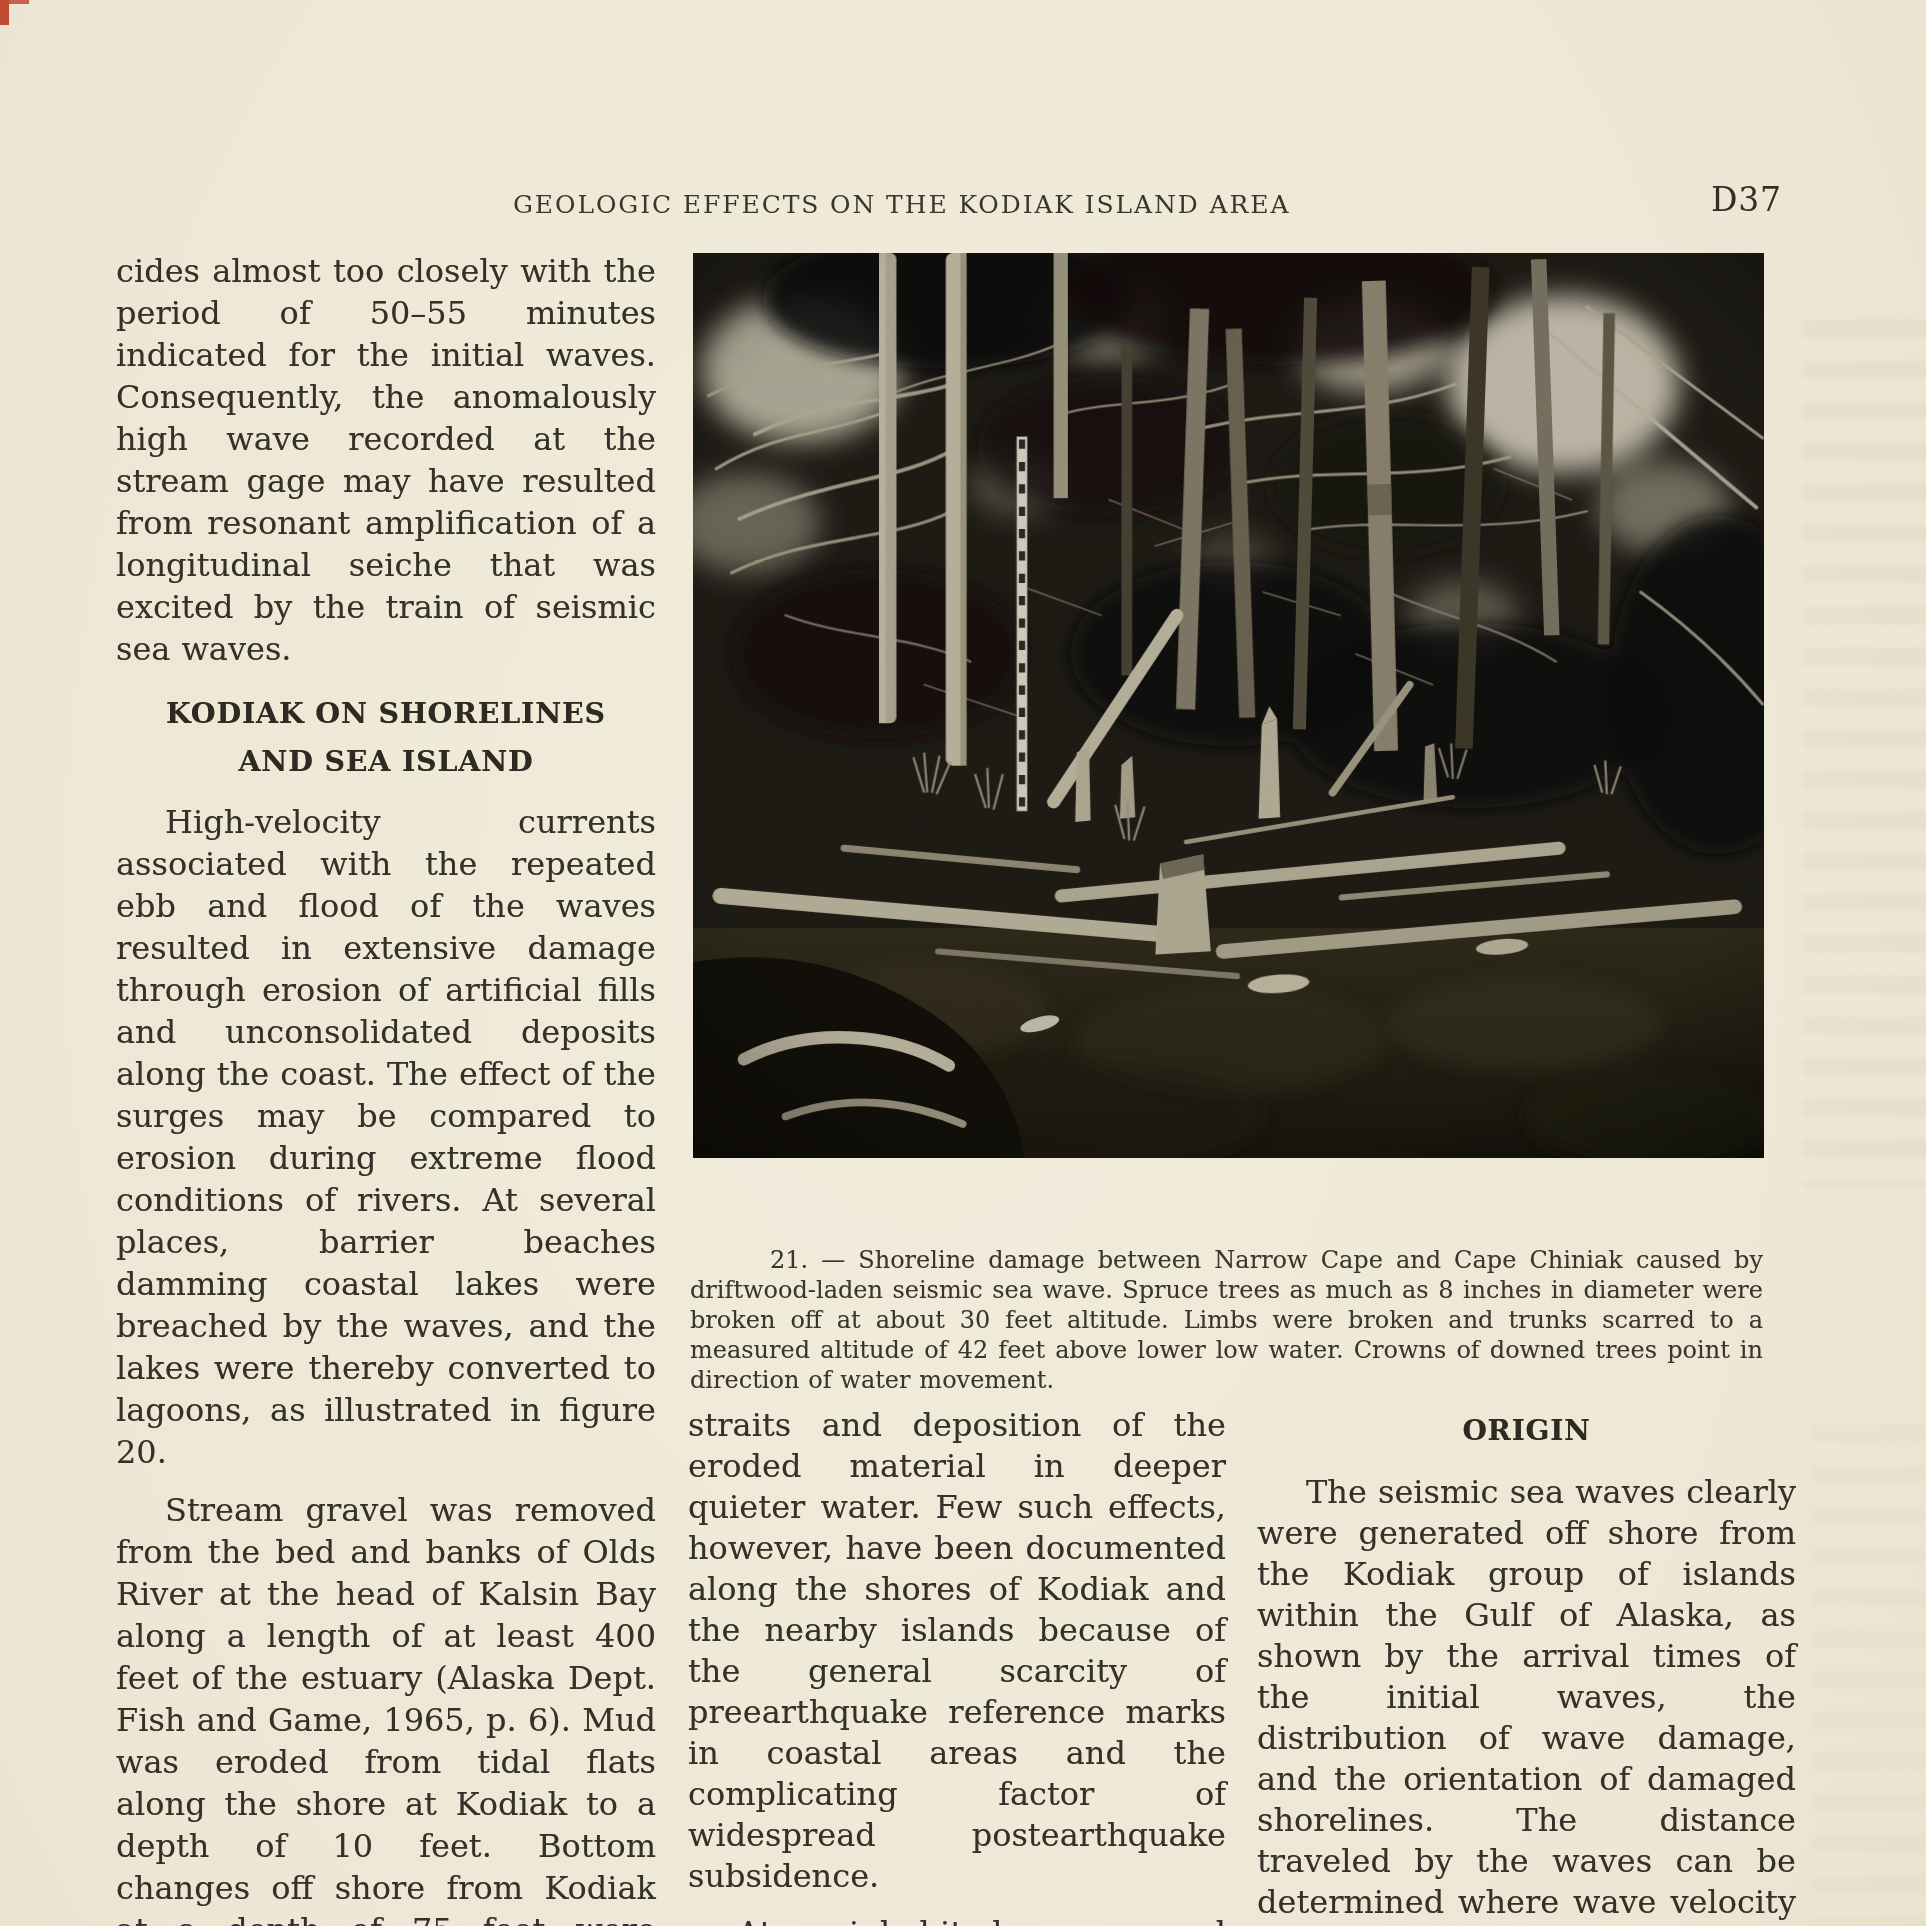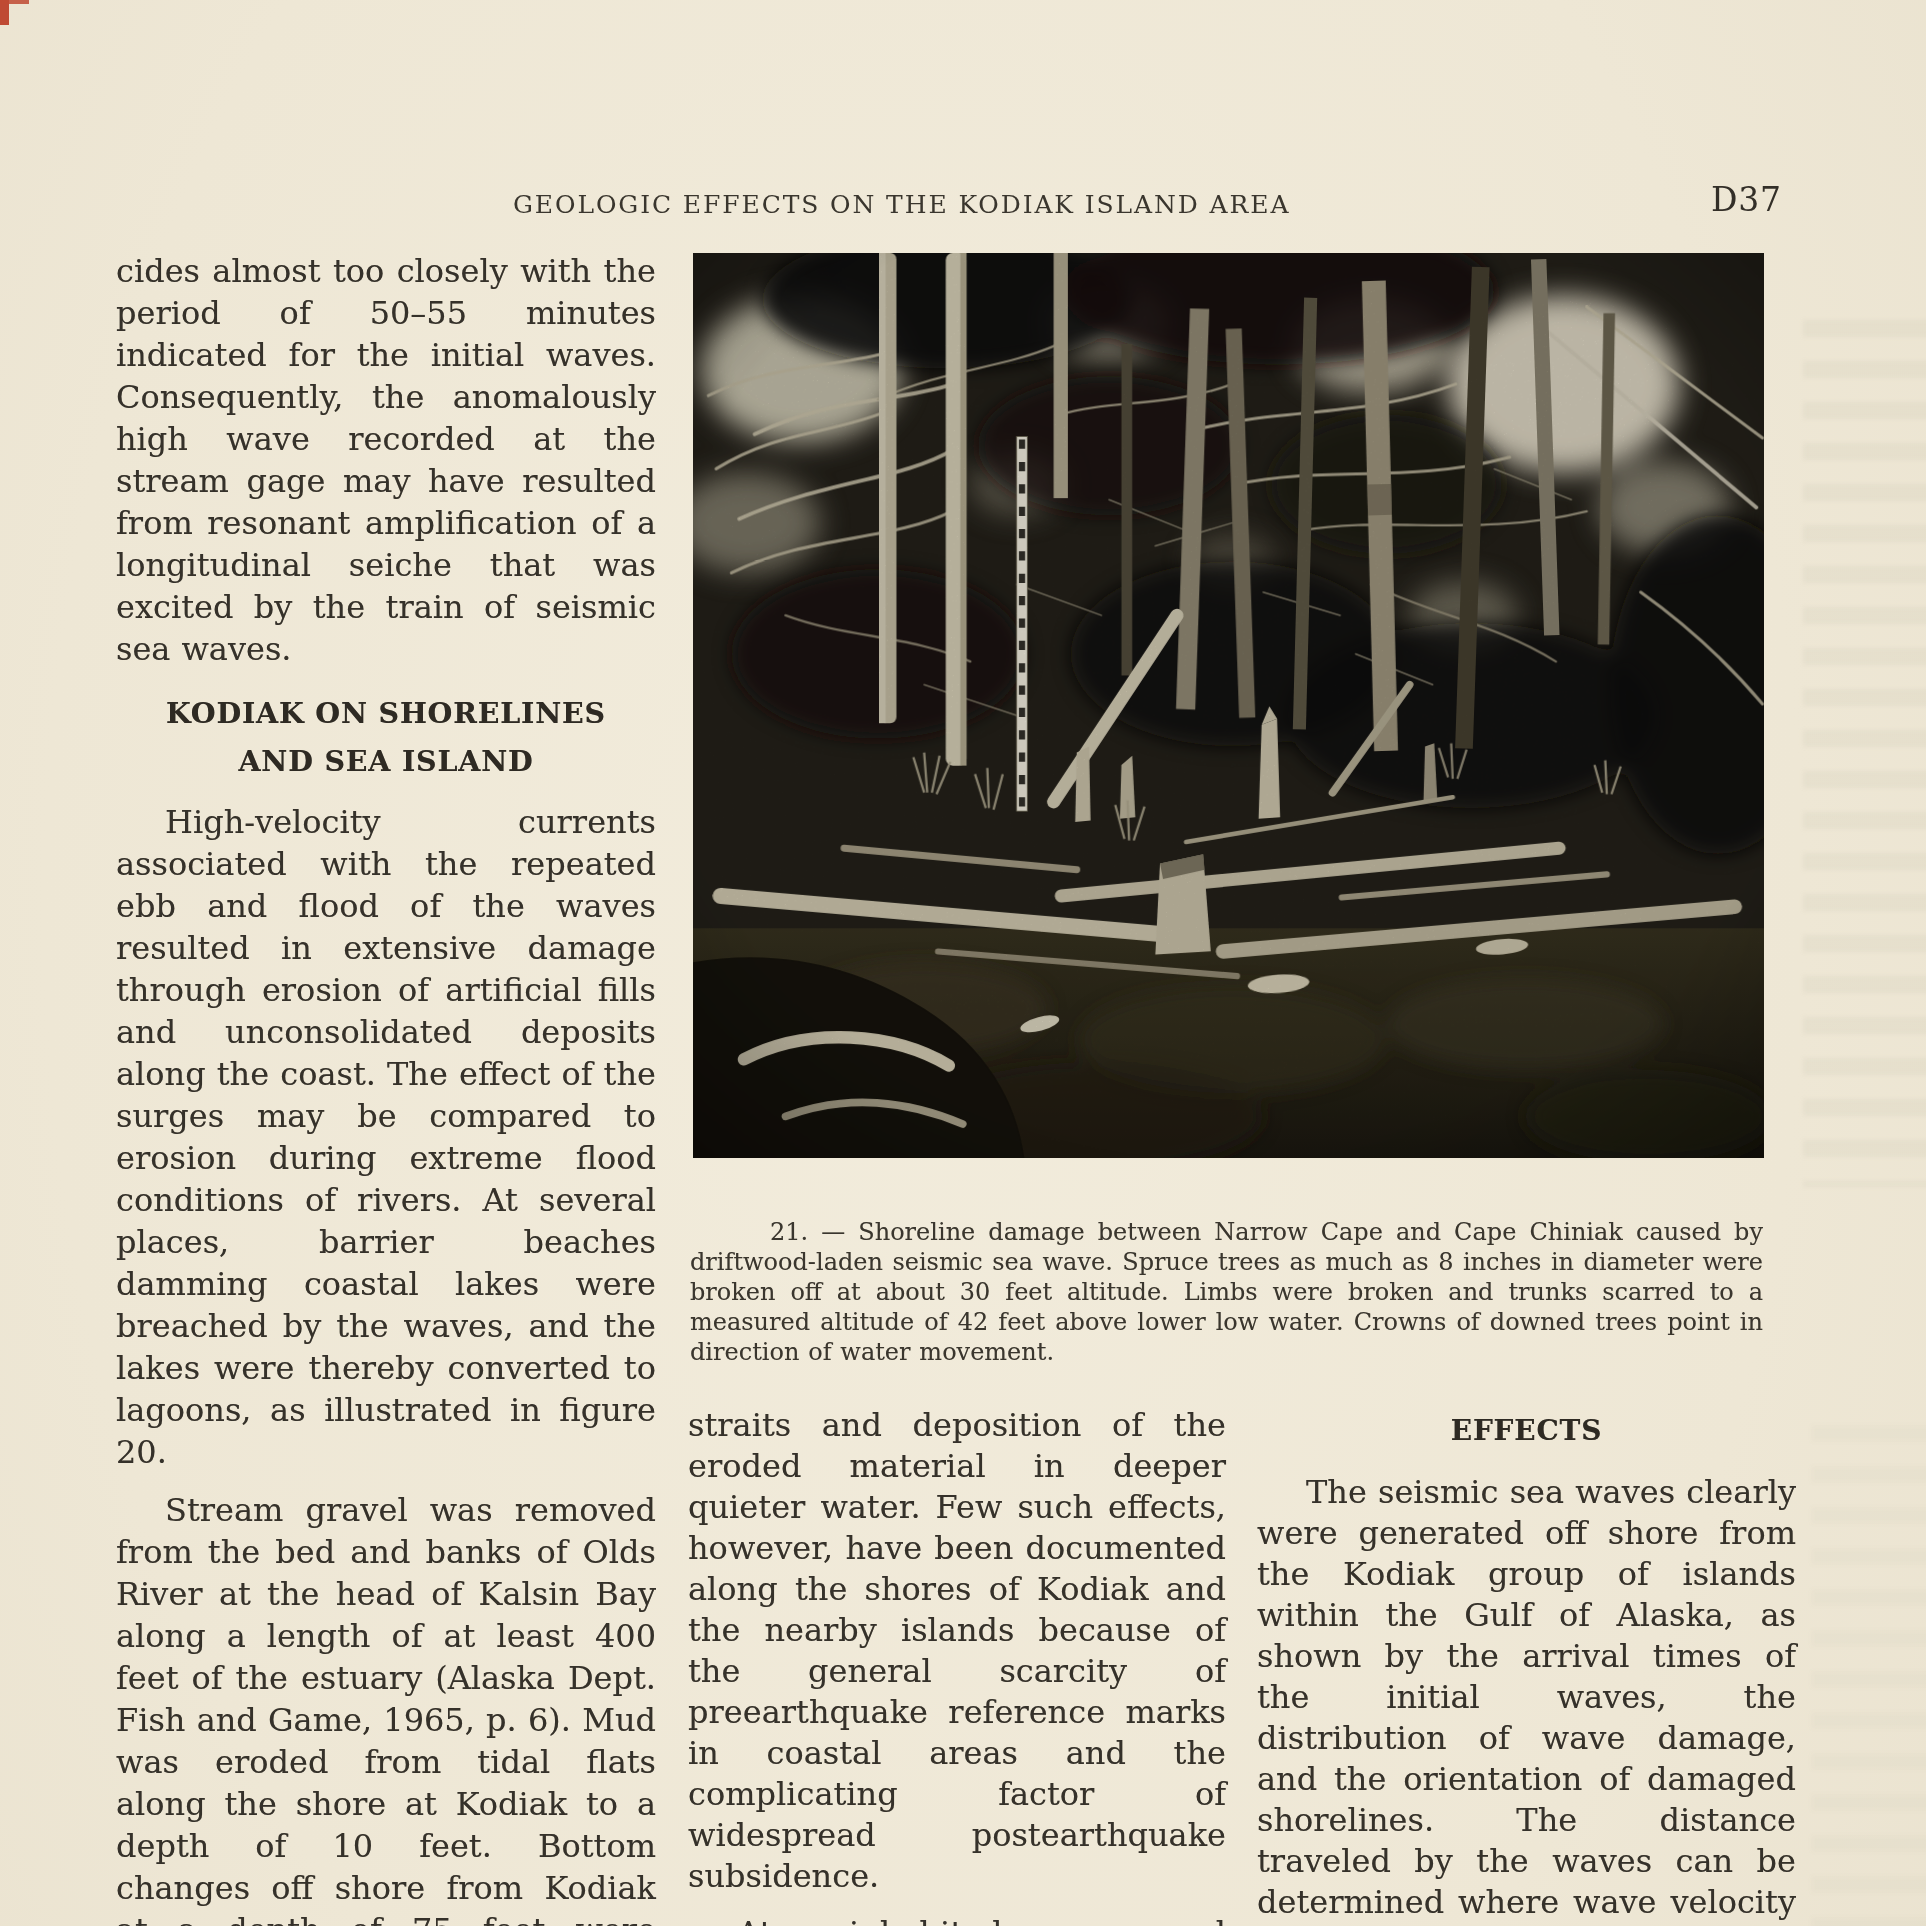--- a/index.html
+++ b/index.html
@@ -43,21 +43,21 @@
     margin:19px 0 16px;text-align:center;font-weight:bold;
     font-size:28.5px;line-height:48px;letter-spacing:0.8px;color:#2e2a23;
     text-shadow:0 0 0.4px rgba(50,45,35,.4);
   }
   #origin-heading{margin:1.5px 0 17.7px;font-size:28px;}
 
   
   #figure-photo{position:absolute;left:693px;top:253px;width:1071px;height:905px;margin:0;}
   #figure-photo svg{display:block;width:100%;height:100%;}
   #figure-caption{
-    position:absolute;left:690px;top:1217px;width:1073px;
+    position:absolute;left:690px;top:1245px;width:1073px;
     font-size:24px;line-height:30px;text-align:justify;text-indent:80px;
     color:#3a362e;margin:0;word-spacing:1.2px;text-shadow:0 0 0.4px rgba(62,56,44,.3);
   }
 </style>
 </head>
 <body>
 
 <div class="page">
 
   <div class="scan-mark scan-mark-v"></div>
@@ -226,19 +226,19 @@
   </figure>
 
   <p id="figure-caption">21. — Shoreline damage between Narrow Cape and Cape Chiniak caused by driftwood-laden seismic sea wave. Spruce trees as much as 8 inches in diameter were broken off at about 30 feet altitude. Limbs were broken and trunks scarred to a measured altitude of 42 feet above lower low water. Crowns of downed trees point in direction of water movement.</p>
 
   <div class="col" id="col-mid">
     <p class="para">straits and deposition of the eroded material in deeper quieter water. Few such effects, however, have been documented along the shores of Kodiak and the nearby islands because of the general scarcity of preearthquake reference marks in coastal areas and the complicating factor of widespread postearthquake subsidence.</p>
     <p class="para indent">At uninhabited capes and embayments along the ocean coast, wave inundation was evidenced by newly deposited driftwood and seaweed above the level of highest tides and by broken and scarred shoreline vegetation in timbered areas. Figure 21 illustrates the effects on a stand of spruce trees near Narrow Cape of a driftwood-laden surge of water that ran up to an altitude of 42 feet above lower low water.</p>
   </div>
 
   <div class="col" id="col-right">
-    <h2 class="section-heading" id="origin-heading">EFFECTS</h2>
+    <h2 class="section-heading" id="origin-heading">ORIGIN</h2>
     <p class="para indent">The seismic sea waves clearly were generated off shore from the Kodiak group of islands within the Gulf of Alaska, as shown by the arrival times of the initial waves, the distribution of wave damage, and the orientation of damaged shorelines. The distance traveled by the waves can be determined where wave velocity along the propagation path and travel time are known. Because the wave lengths are long, seismic sea waves move as shallow water waves even in the deepest ocean. As such, their velocity is controlled by the depth and conforms closely to LaGrange’s equation (in Lamb, 1932, p. 257) :</p>
 
   </div>
 
 </div>
 
 
 </body></html>

